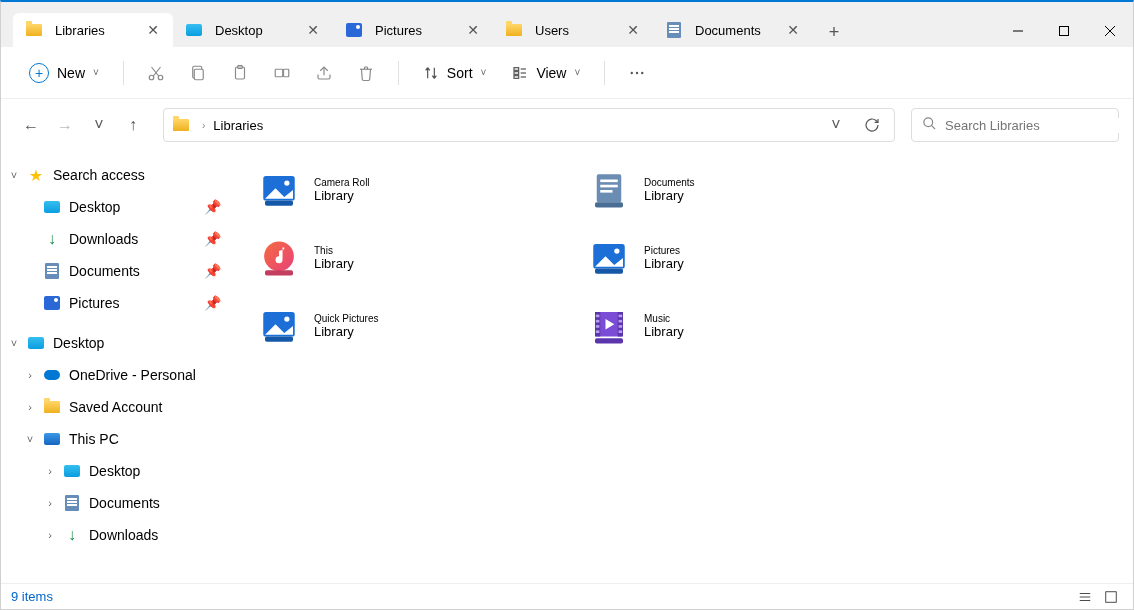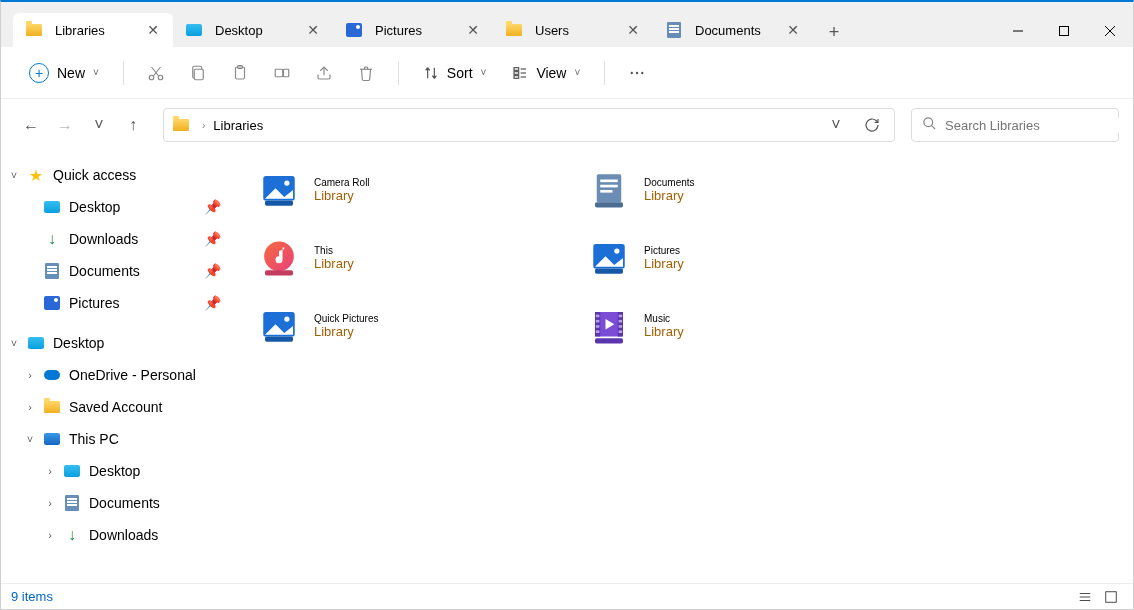--- a/index.html
+++ b/index.html
@@ -49,21 +49,21 @@
 .tree-item.depth1{padding-left:20px;}
 .tree-item.depth2{padding-left:40px;}
 
 .content{flex:1;padding:12px 20px;overflow:auto;}
 .items-grid{display:grid;grid-template-columns:repeat(2,320px);gap:14px 10px;}
 .item{display:flex;align-items:center;gap:12px;padding:4px 8px;border-radius:4px;cursor:pointer;}
 .item-icon{width:46px;height:46px;display:flex;align-items:center;justify-content:center;}
 .item-icon svg{width:42px;height:42px;}
 .item-text{display:flex;flex-direction:column;}
 .item-name{font-size:10px;}
-.item-sub{font-size:13px;color:#a16207;}
+.item-sub{font-size:13px;color:#000000;}
 
 .statusbar{height:26px;border-top:1px solid #eee;display:flex;align-items:center;padding:0 10px;font-size:13px;color:#0066cc;}
 .statusbar-spacer{flex:1;}
 .viewbtns{display:flex;gap:2px;}
 .viewbtn{width:24px;height:20px;display:flex;align-items:center;justify-content:center;cursor:pointer;color:#333;border-radius:2px;}
 
 
 .ic-folder{width:16px;height:12px;background:linear-gradient(#ffd768,#f0b020);border-radius:1px;position:relative;}
 .ic-folder::before{content:"";position:absolute;top:-3px;left:0;width:6px;height:3px;background:#ffd768;border-radius:1px 1px 0 0;}
 .ic-desktop{width:16px;height:12px;background:linear-gradient(#35bef0,#0a9ee0);border-radius:2px;position:relative;}
@@ -245,21 +245,21 @@
         </svg></span>
     <input type="text" placeholder="Search Libraries" style="">
   </div>
 </div>
 
 <div class="main">
   <div class="sidebar">
     <div class="tree-item">
       <span class="tree-toggle">˅</span>
       <span class="tree-icon ic-star">★</span>
-      <span class="tree-label">Quick access</span>
+      <span class="tree-label">Search access</span>
     </div>
     <div class="tree-item depth1">
       <span class="tree-toggle"></span>
       <span class="tree-icon">
           <span class="ic-desktop"></span>
         </span>
       <span class="tree-label">Desktop</span>
       <span class="tree-pin">📌</span>
     </div>
     <div class="tree-item depth1">

